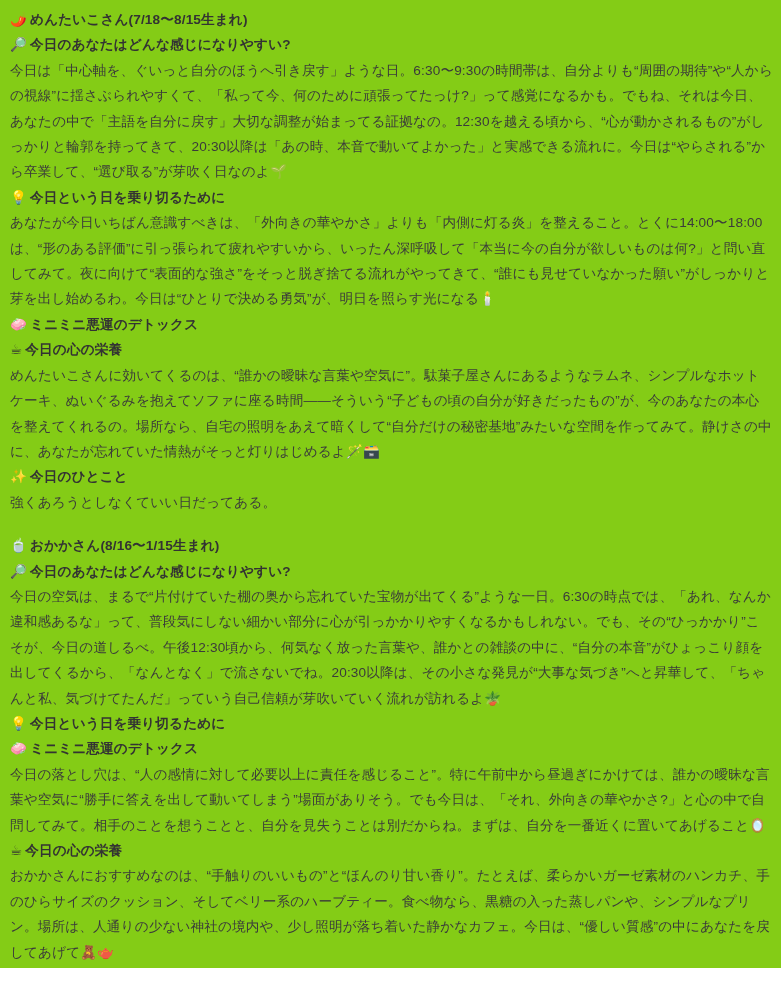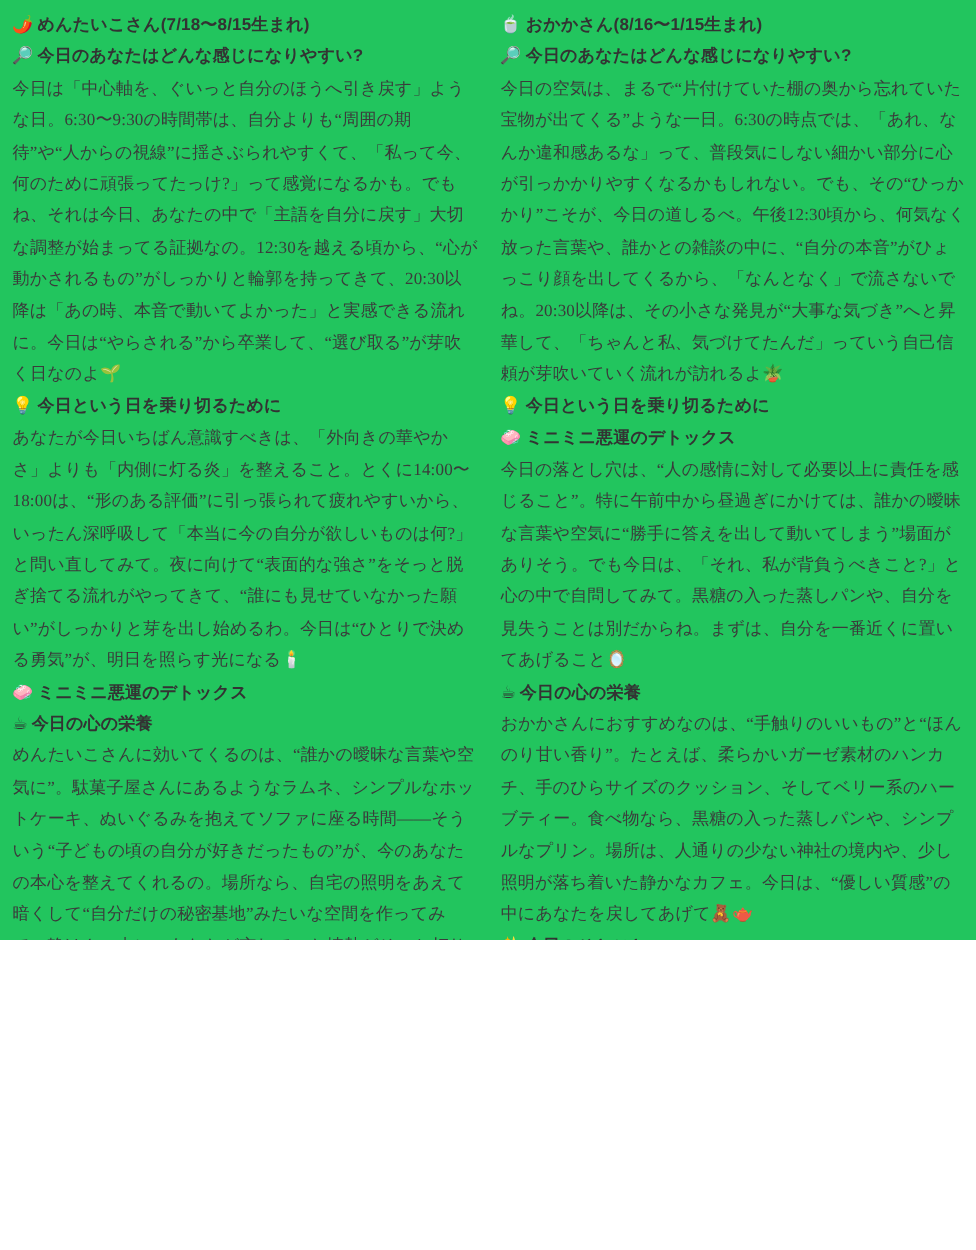--- a/index.html
+++ b/index.html
@@ -3,48 +3,48 @@
 <meta charset="utf-8">
 <style>
   html,body{
     margin:0;
     padding:0;
     background:#ffffff;
     font-family:"Liberation Sans","DejaVu Sans",sans-serif;
   }
   .page{
     width:781px;
-    height:752px;
+    height:968px;
     box-sizing:border-box;
     display:flex;
     gap:18px;
     padding:7px 8px 0 10px;
     overflow:hidden;
-    background:#22c55e;
+    background:#84cc16;
+    flex-direction:column;
   }
   .column{
     flex:1;
     min-width:0;
     color:#3b3b3b;
     font-size:13.6px;
     line-height:1.87;
     letter-spacing:0.15px;
   }
   .title-row,
   .heading-row{
     font-weight:700;
     color:#333333;
   }
   .icon{
     margin-right:3px;
     font-style:normal;
   }
   .body-text{
     margin:0;
-    font-family:Liberation Serif, serif;
   }
   .quote-line{
     margin:0;
   }
 </style>
 </head>
 <body>
 
 <div class="page">
 
@@ -89,21 +89,21 @@
     </div>
     <p class="body-text">今日の空気は、まるで“片付けていた棚の奥から忘れていた宝物が出てくる”ような一日。6:30の時点では、「あれ、なんか違和感あるな」って、普段気にしない細かい部分に心が引っかかりやすくなるかもしれない。でも、その“ひっかかり”こそが、今日の道しるべ。午後12:30頃から、何気なく放った言葉や、誰かとの雑談の中に、“自分の本音”がひょっこり顔を出してくるから、「なんとなく」で流さないでね。20:30以降は、その小さな発見が“大事な気づき”へと昇華して、「ちゃんと私、気づけてたんだ」っていう自己信頼が芽吹いていく流れが訪れるよ🪴</p>
 
     <div class="heading-row">
       <span class="icon">💡</span><span>今日という日を乗り切るために</span>
     </div>
 
     <div class="heading-row">
       <span class="icon">🧼</span><span>ミニミニ悪運のデトックス</span>
     </div>
-    <p class="body-text">今日の落とし穴は、“人の感情に対して必要以上に責任を感じること”。特に午前中から昼過ぎにかけては、誰かの曖昧な言葉や空気に“勝手に答えを出して動いてしまう”場面がありそう。でも今日は、「それ、私が背負うべきこと?」と心の中で自問してみて。黒糖の入った蒸しパンや、自分を見失うことは別だからね。まずは、自分を一番近くに置いてあげること🪞</p>
+    <p class="body-text">今日の落とし穴は、“人の感情に対して必要以上に責任を感じること”。特に午前中から昼過ぎにかけては、誰かの曖昧な言葉や空気に“勝手に答えを出して動いてしまう”場面がありそう。でも今日は、「それ、外向きの華やかさ?」と心の中で自問してみて。相手のことを想うことと、自分を見失うことは別だからね。まずは、自分を一番近くに置いてあげること🪞</p>
 
     <div class="heading-row">
       <span class="icon">☕</span><span>今日の心の栄養</span>
     </div>
     <p class="body-text">おかかさんにおすすめなのは、“手触りのいいもの”と“ほんのり甘い香り”。たとえば、柔らかいガーゼ素材のハンカチ、手のひらサイズのクッション、そしてベリー系のハーブティー。食べ物なら、黒糖の入った蒸しパンや、シンプルなプリン。場所は、人通りの少ない神社の境内や、少し照明が落ち着いた静かなカフェ。今日は、“優しい質感”の中にあなたを戻してあげて🧸🫖</p>
 
     <div class="heading-row">
       <span class="icon">✨</span><span>今日のひとこと</span>
     </div>
     <div class="quote-line">未完成のままでも、美しいものってあるのよ。</div>

